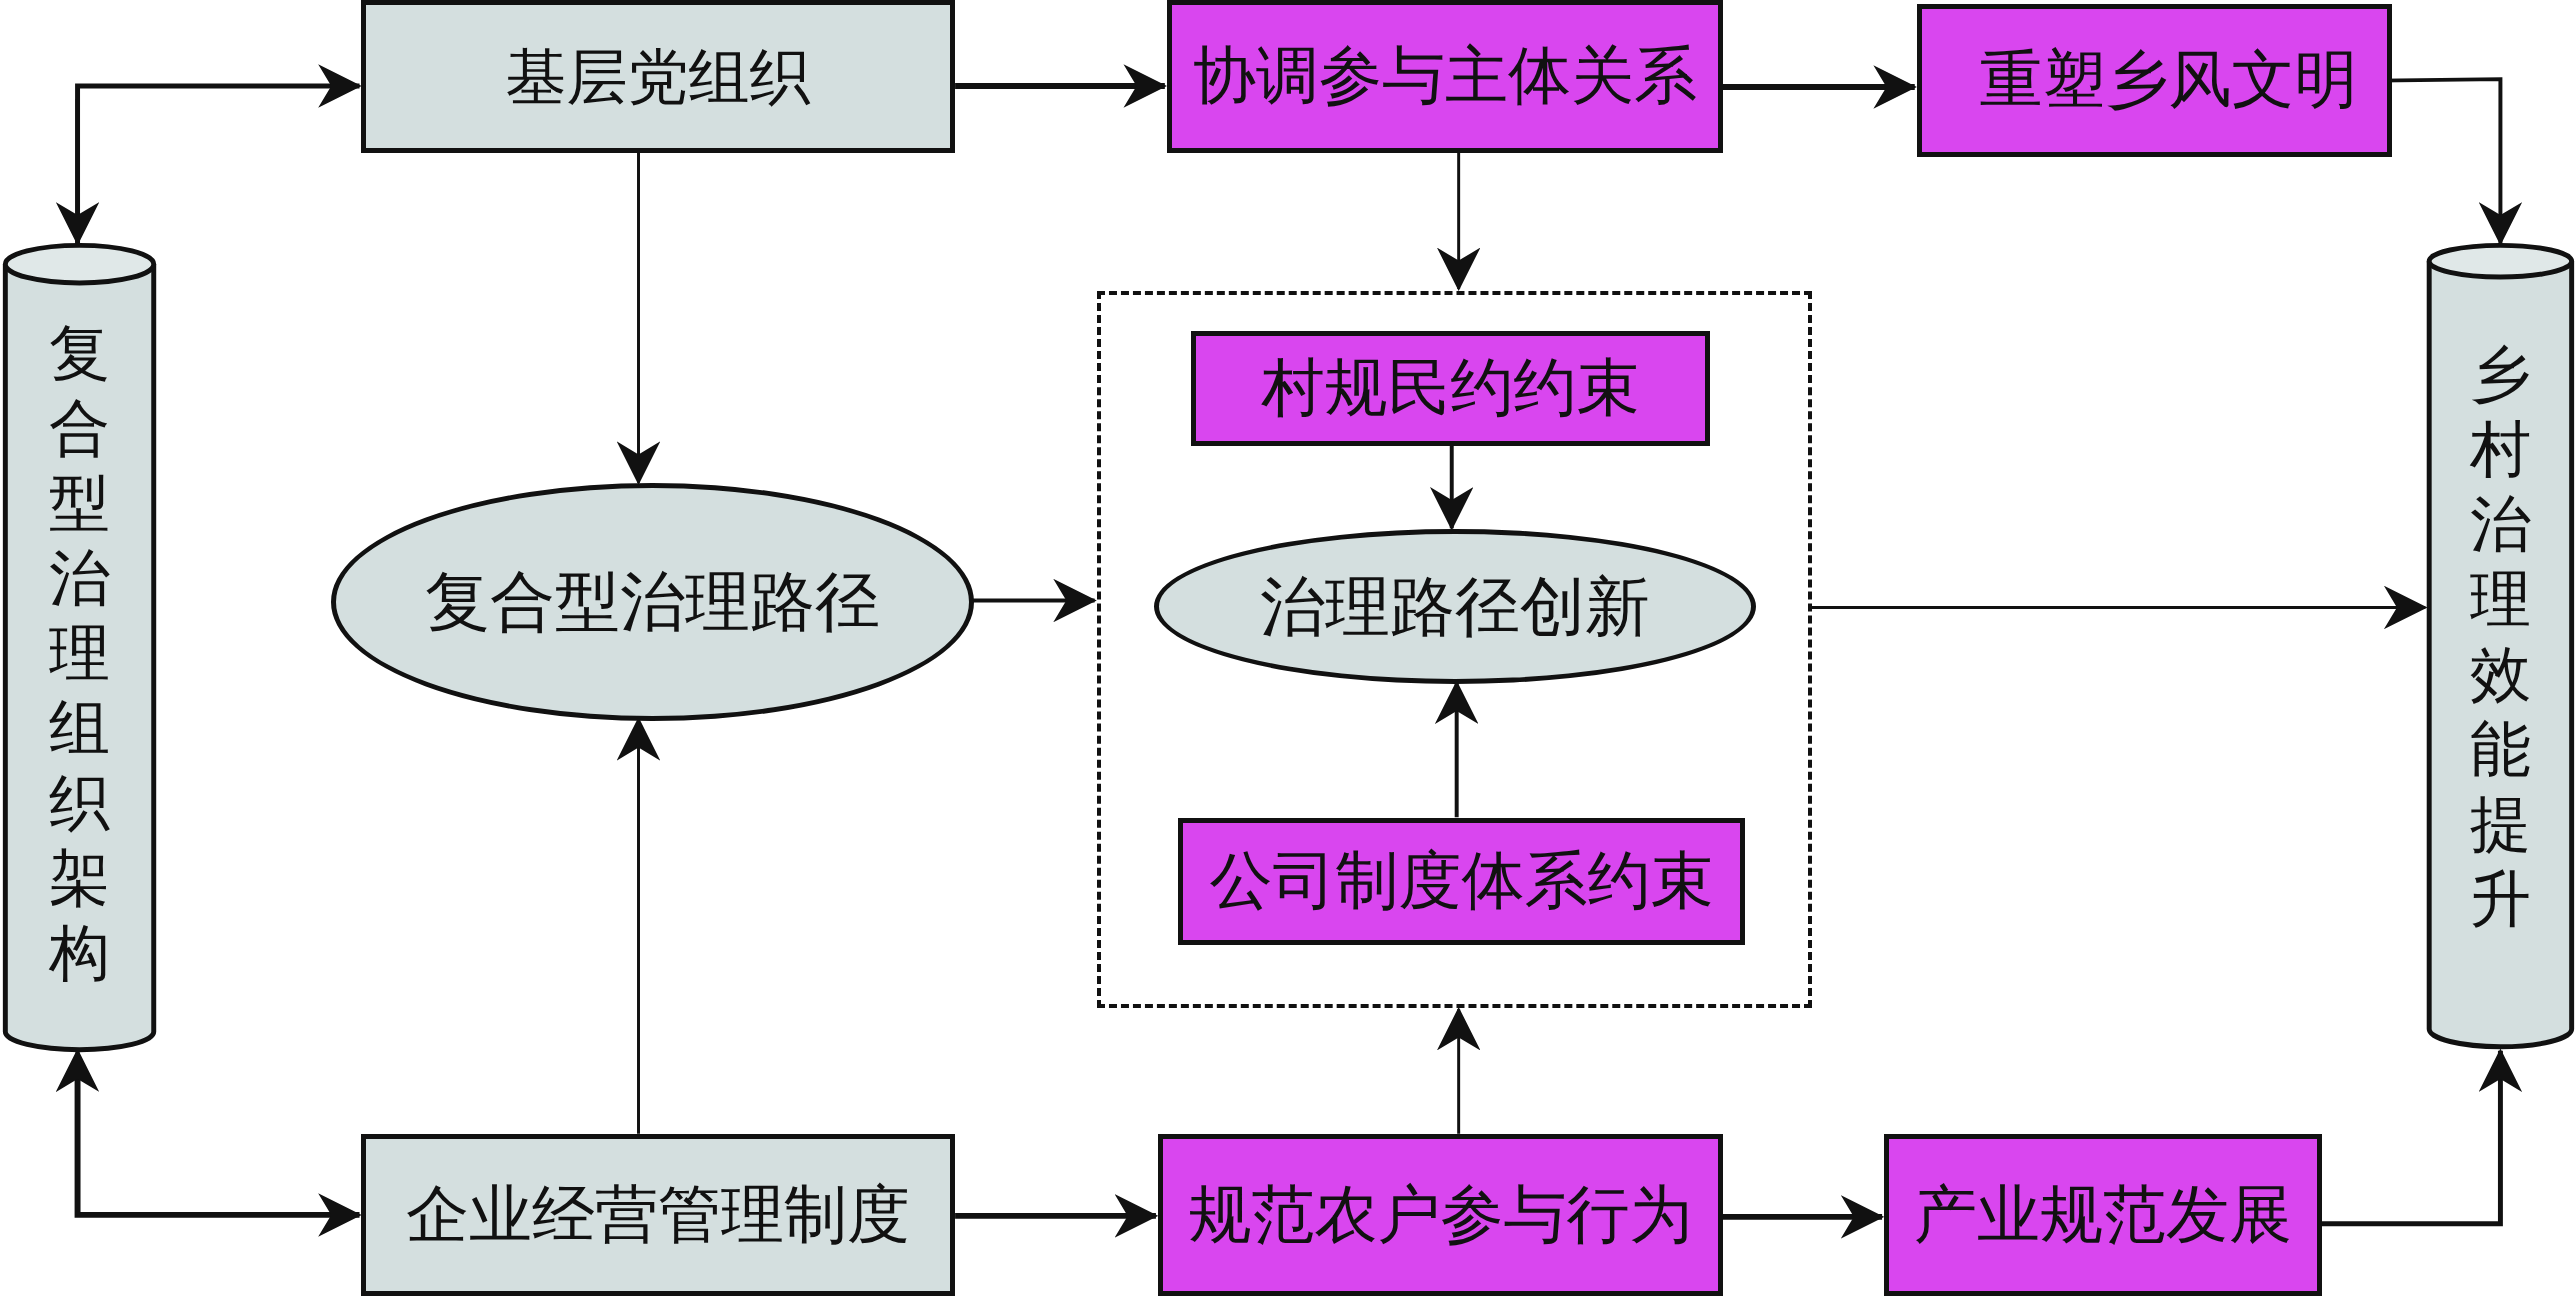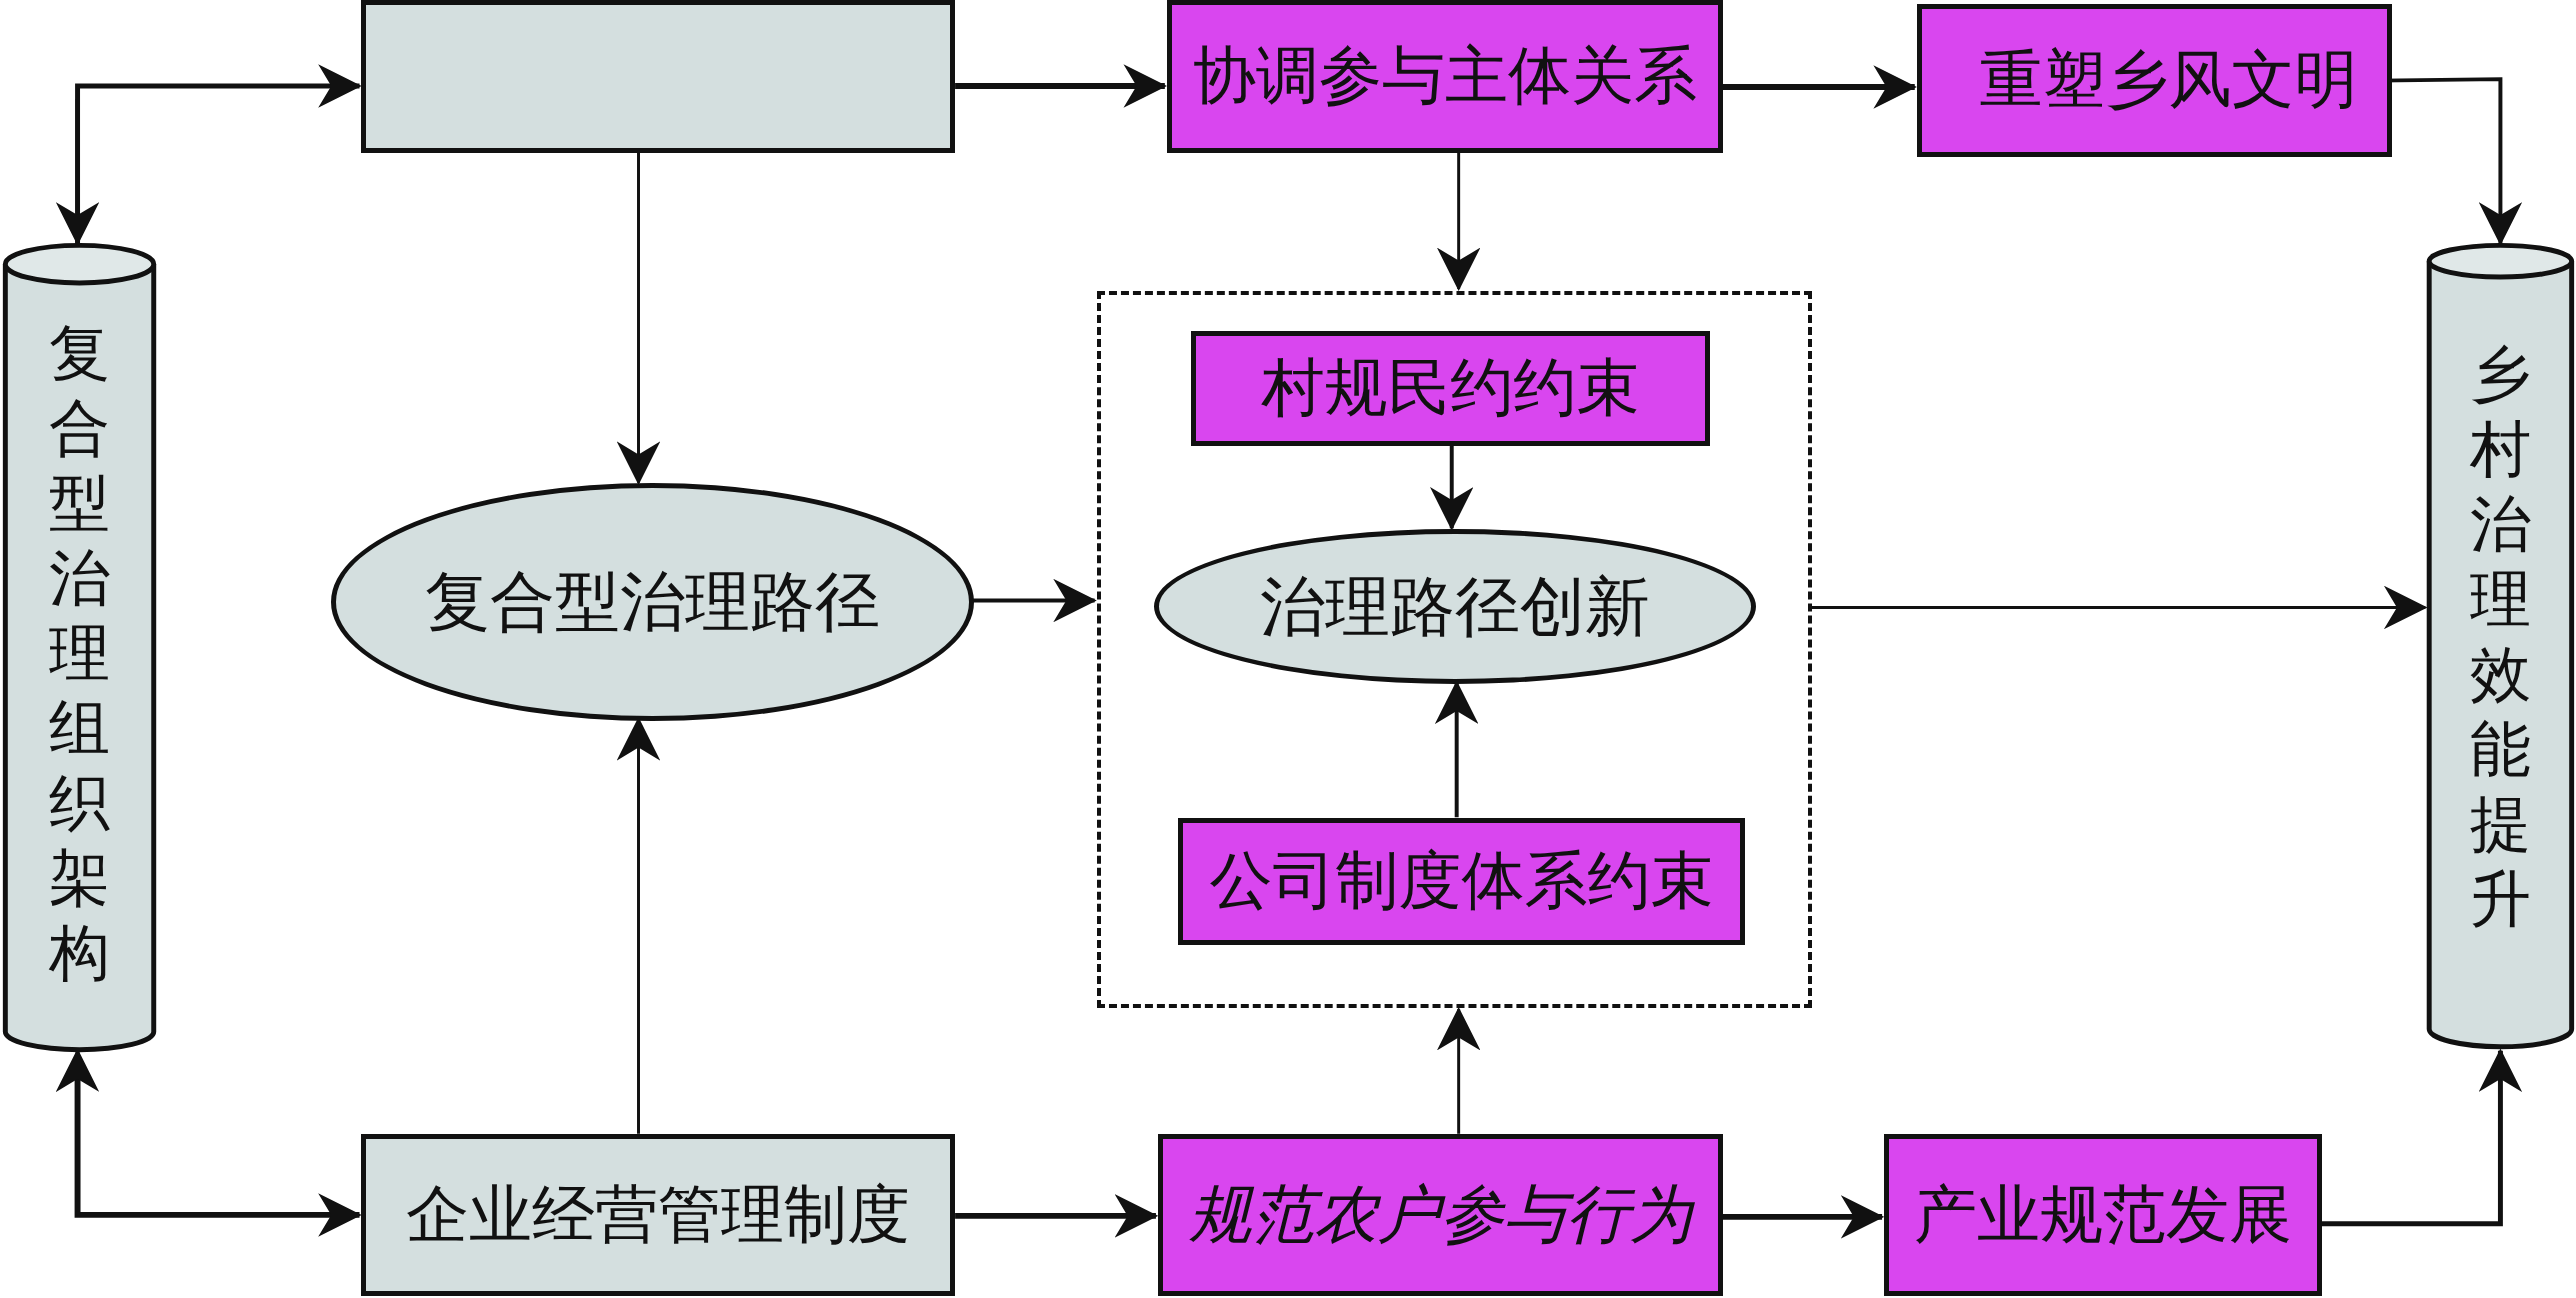--- a/index.html
+++ b/index.html
@@ -86,20 +86,21 @@
   <span>村</span>
   <span>治</span>
   <span>理</span>
   <span>效</span>
   <span>能</span>
   <span>提</span>
   <span>升</span>
 </div>
 
 <div class="node gray" style="left:361px; top:0px; width:594px; height:153px; flex-direction:column; font-size:61px; line-height:71px;">
+  <span class="line2">基层党组织</span>
 </div>
 <div class="node" style="left:1167px; top:0px; width:556px; height:153px;">
   <span>协调参与主体关系</span>
 </div>
 <div class="node" style="left:1917px; top:4px; width:475px; height:153px;padding-left:28px;">
   <span>重塑乡风文明</span>
 </div>
 
 <div class="ellipse" style="left:331px; top:483px; width:643px; height:238px;">
   <span>复合型治理路径</span>
@@ -112,19 +113,19 @@
 <div class="ellipse" style="left:1154px; top:529px; width:602px; height:155px;">
   <span>治理路径创新</span>
 </div>
 <div class="node" style="left:1178px; top:818px; width:567px; height:127px;">
   <span>公司制度体系约束</span>
 </div>
 
 <div class="node gray" style="left:361px; top:1134px; width:594px; height:162px;">
   <span>企业经营管理制度</span>
 </div>
-<div class="node" style="left:1158px; top:1134px; width:565px; height:162px;font-style:italic;">
+<div class="node" style="left:1158px; top:1134px; width:565px; height:162px;">
   <span>规范农户参与行为</span>
 </div>
 <div class="node" style="left:1884px; top:1134px; width:438px; height:162px;">
   <span>产业规范发展</span>
 </div>
 
 
 </body></html>

